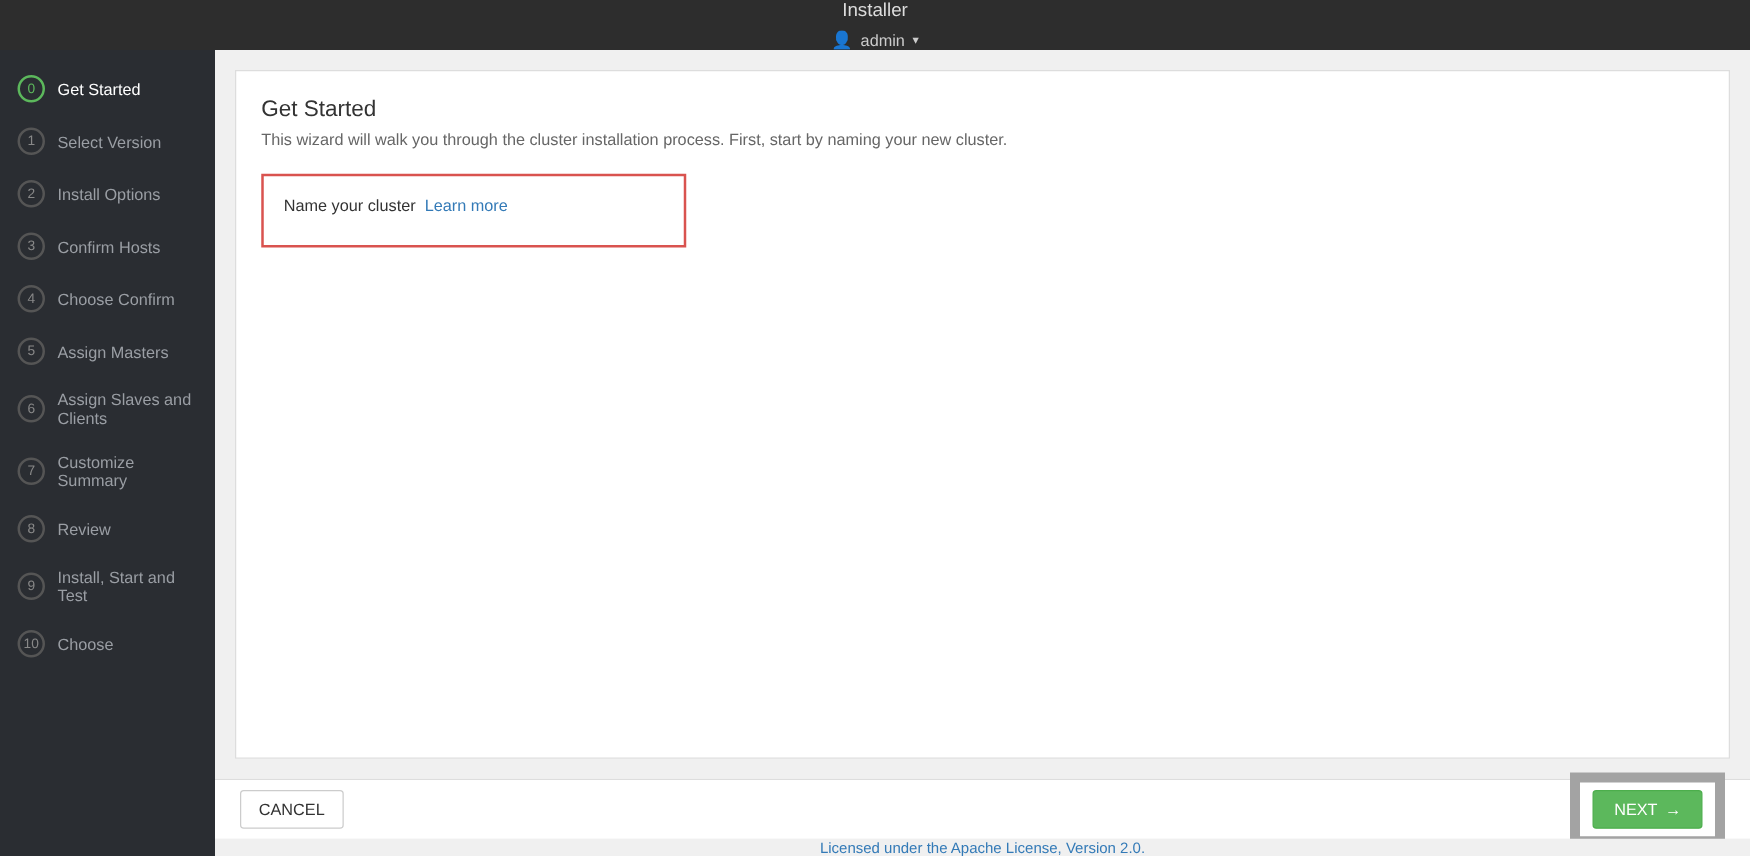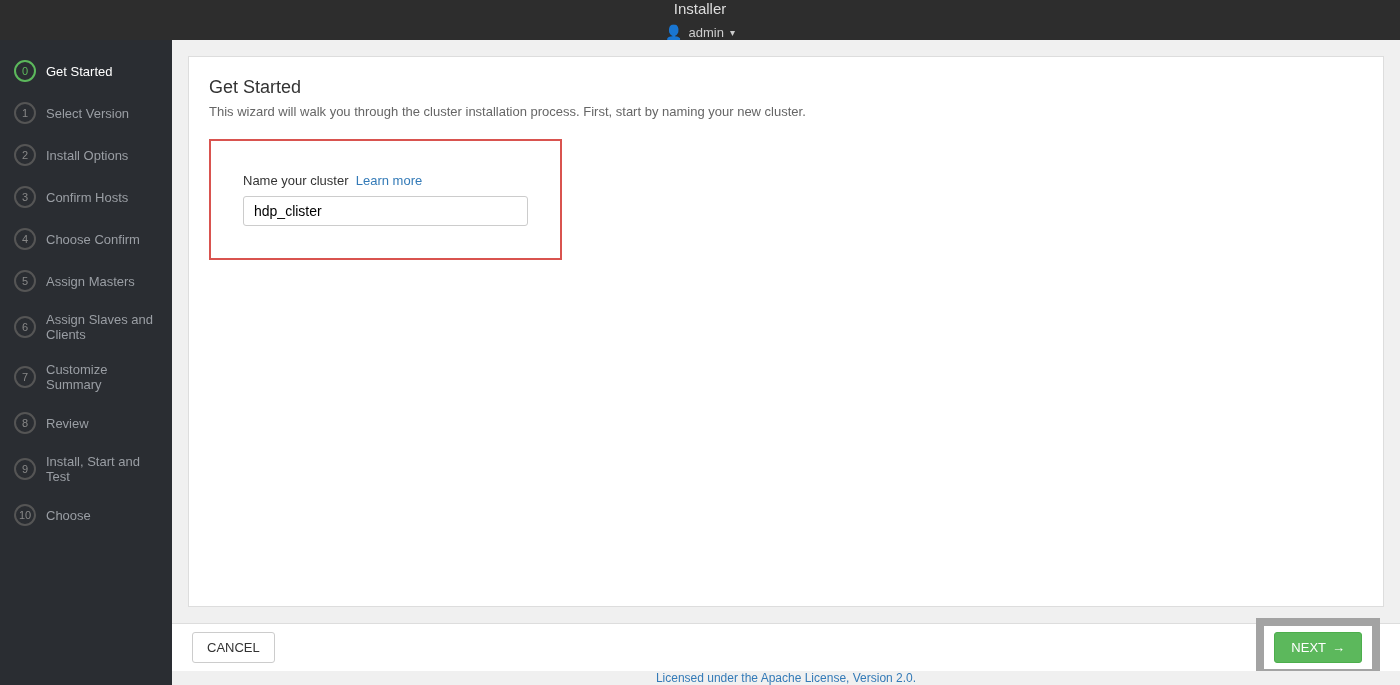--- a/index.html
+++ b/index.html
@@ -109,21 +109,21 @@
     }
     .page-subtitle {
       font-size: 13px;
       color: #666;
       margin-bottom: 20px;
     }
 
     
     .form-box {
       border: 2px solid #d9534f;
-      padding: 32px;
+      padding: 16px;
       display: inline-block;
       min-width: 340px;
     }
     .form-label {
       font-size: 13px;
       margin-bottom: 8px;
       color: #333;
     }
     .form-label a {
       color: #337ab7;
@@ -257,21 +257,20 @@
   <div class="content-area">
     <div class="content-panel">
       <div class="page-title">Get Started</div>
       <div class="page-subtitle">This wizard will walk you through the cluster installation process. First, start by naming your new cluster.</div>
 
       <div class="form-box">
         <div class="form-label">
           <span>Name your cluster</span>
           &nbsp;<a href="#">Learn more</a>
         </div>
-        <input type="text" class="cluster-name-input" value="hdp_clister" style="">
       </div>
     </div>
 
     <div class="bottom-bar">
       <button class="cancel-btn">CANCEL</button>
       <div class="bottom-right-highlight">
         <button class="next-btn">
           <span>NEXT</span>
           <span>→</span>
         </button>

